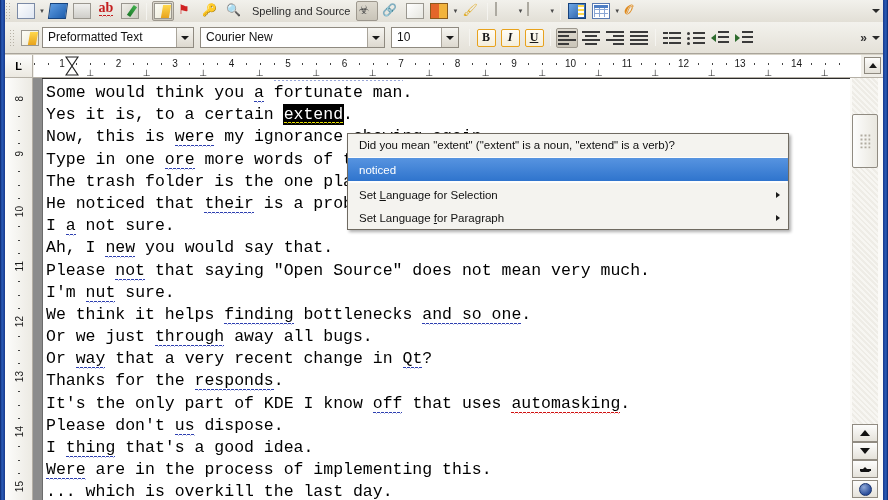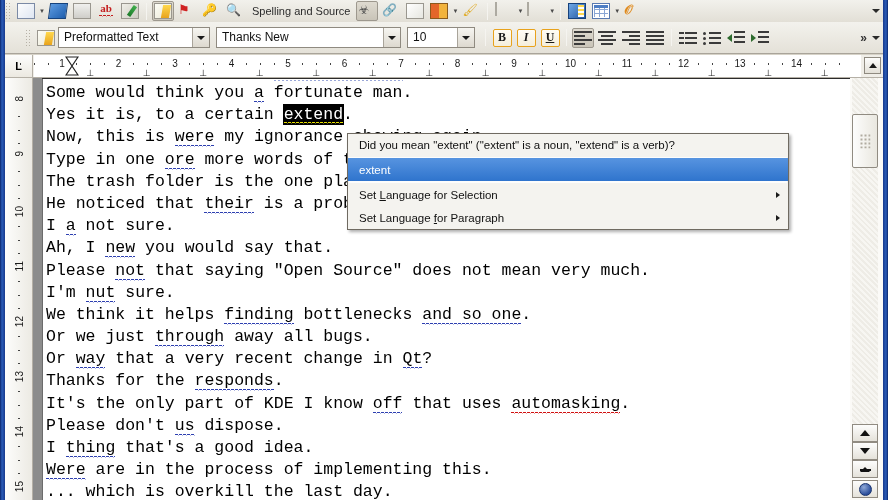--- a/index.html
+++ b/index.html
@@ -22,21 +22,21 @@
   .toolbar-top {
     position:absolute; left:5px; top:0; width:878px; height:22px;
     background:linear-gradient(to bottom,#f2f1ec,#e2dfd6);
     overflow:hidden;
     display:flex; align-items:center;
   }
   .toolbar-fmt {
     position:absolute; left:5px; top:22px; width:878px; height:32px;
     background:linear-gradient(to bottom,#f3f2ed,#e4e1d8);
     border-bottom:1px solid #a9a49a;
-    display:flex; align-items:center; padding-left:20px;
+    display:flex; align-items:center; padding-left:4px;
   }
   .grip { width:7px; height:18px; margin-right:2px; flex:none;
     background-image:radial-gradient(#b6b1a6 0.9px, transparent 1px);
     background-size:3px 3px; }
 
   .tb-btn {
     width:22px; height:20px; flex:none; margin:0 1px;
     display:flex; align-items:center; justify-content:center;
     border:1px solid transparent; border-radius:2px; position:relative;
   }
@@ -198,21 +198,21 @@
   .sb-globe { bottom:2px; }
   .globe { width:13px;height:13px;border-radius:50%;
     background:radial-gradient(circle at 35% 30%,#8fa9d8,#2b4e9b 70%); border:1px solid #17326e; }
 
   
   .ic { width:18px;height:16px; position:relative; display:block; }
   .ic-doc { background:linear-gradient(135deg,#fdfdfd,#dfe6f2); border:1px solid #7b8aa5; }
   .ic-blue { background:linear-gradient(135deg,#5b9ae0,#1f5fae); border:1px solid #15427c;
      transform:skewX(-8deg); }
   .ic-grey { background:linear-gradient(to bottom,#f0f0ee,#cfcec9); border:1px solid #9a978f; }
-  .ic-abc { color:#c41e1e; font-weight:bold; font-size:11px; font-family:"Liberation Serif",serif;
+  .ic-abc { color:#c41e1e; font-weight:bold; font-size:14px; font-family:"Liberation Serif",serif;
      line-height:10px; text-align:center; }
   .ic-abc::after { content:""; position:absolute; left:2px; right:2px; bottom:2px; height:3px;
      background-image:radial-gradient(circle at 1.5px 3px, transparent 1.3px, #c41e1e 1.4px, #c41e1e 2px, transparent 2.1px);
      background-size:4px 4px; background-repeat:repeat-x; }
   .ic-pencil { background:linear-gradient(135deg,#f0efe8,#cdcbc2); border:1px solid #9a978f; }
   .ic-pencil::before { content:""; position:absolute; left:8px; top:1px; width:4px;height:12px;
      background:linear-gradient(to bottom,#3fae4c,#1d7a2a); transform:rotate(35deg); }
   .ic-note { background:linear-gradient(135deg,#fdfdf6,#e9e6d4); border:1px solid #9a978f; }
   .ic-note::before { content:""; position:absolute; left:7px; top:1px; width:8px;height:13px;
      background:linear-gradient(to bottom,#ffd84d,#e8a31c); transform:skewX(-10deg); }
@@ -326,21 +326,21 @@
       </div>
 
     <div class="combo combo-style">
       <div class="cval">Preformatted Text</div>
       <div class="carrow">
           <i></i>
         </div>
     </div>
 
     <div class="combo combo-font">
-      <div class="cval">Thanks New</div>
+      <div class="cval">Courier New</div>
       <div class="carrow">
           <i></i>
         </div>
     </div>
 
     <div class="combo combo-size">
       <div class="cval">10</div>
       <div class="carrow">
           <i></i>
         </div>
@@ -564,21 +564,21 @@
     <div class="page"></div>
     <div class="page-topborder"></div>
     <div class="margin-dots"></div>
     <div class="doctext" id="doctext"><div class="line"><span>Some would think you </span><span class="sq">a</span><span> fortunate man.</span></div><div class="line"><span>Yes it is, to a certain </span><span class="sel">extend</span><span>.</span></div><div class="line"><span>Now, this is </span><span class="sq">were</span><span> my ignorance showing again.</span></div><div class="line"><span>Type in one </span><span class="sq">ore</span><span> more words of the text.</span></div><div class="line"><span>The trash folder is the one place I never look.</span></div><div class="line"><span>He noticed that </span><span class="sq">their</span><span> is a problem here.</span></div><div class="line"><span>I </span><span class="sq">a</span><span> not sure.</span></div><div class="line"><span>Ah, I </span><span class="sq">new</span><span> you would say that.</span></div><div class="line"><span>Please </span><span class="sq">not</span><span> that saying "Open Source" does not mean very much.</span></div><div class="line"><span>I'm </span><span class="sq">nut</span><span> sure.</span></div><div class="line"><span>We think it helps </span><span class="sq">finding</span><span> bottlenecks </span><span class="sq">and so one</span><span>.</span></div><div class="line"><span>Or we just </span><span class="sq">through</span><span> away all bugs.</span></div><div class="line"><span>Or </span><span class="sq">way</span><span> that a very recent change in </span><span class="sq">Qt</span><span>?</span></div><div class="line"><span>Thanks for the </span><span class="sq">responds</span><span>.</span></div><div class="line"><span>It's the only part of KDE I know </span><span class="sq">off</span><span> that uses </span><span class="sq sqr">automasking</span><span>.</span></div><div class="line"><span>Please don't </span><span class="sq">us</span><span> dispose.</span></div><div class="line"><span>I </span><span class="sq">thing</span><span> that's a good idea.</span></div><div class="line"><span class="sq">Were</span><span> are in the process of implementing this.</span></div><div class="line"><span>... which is overkill the last day.</span></div></div>
   </div>
 
   <div class="ctxmenu">
     <div class="ctx-head">Did you mean "extent" ("extent" is a noun, "extend" is a verb)?</div>
     <div class="ctx-sep"></div>
     <div class="ctx-item hl">
-      <span>extent</span>
+      <span>noticed</span>
     </div>
     <div class="ctx-sep"></div>
     <div class="ctx-sep"></div>
     <div class="ctx-item">
       <span>Set <span class="ul1">L</span>anguage for Selection</span>
       <span class="arrow"></span>
     </div>
     <div class="ctx-item">
       <span>Set Language <span class="ul1">f</span>or Paragraph</span>
       <span class="arrow"></span>

